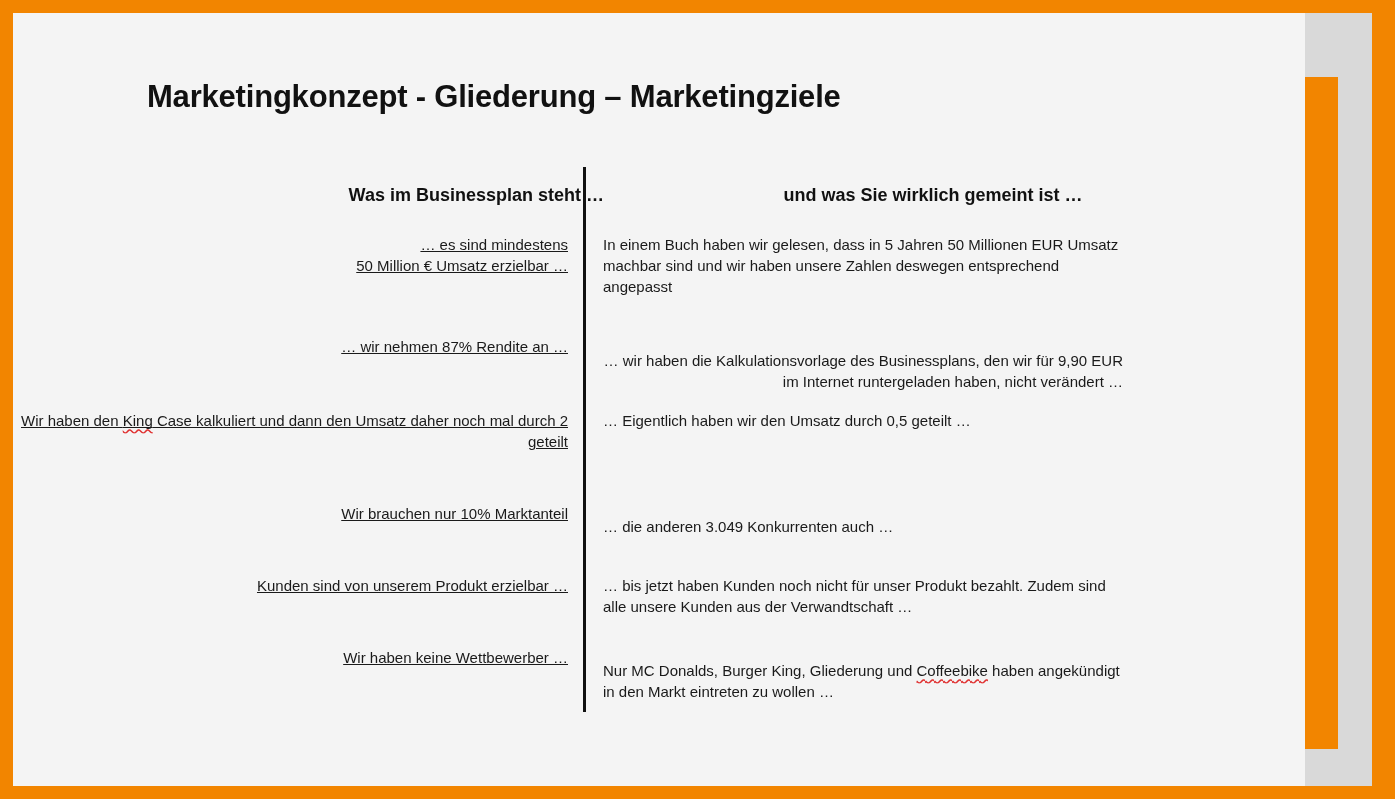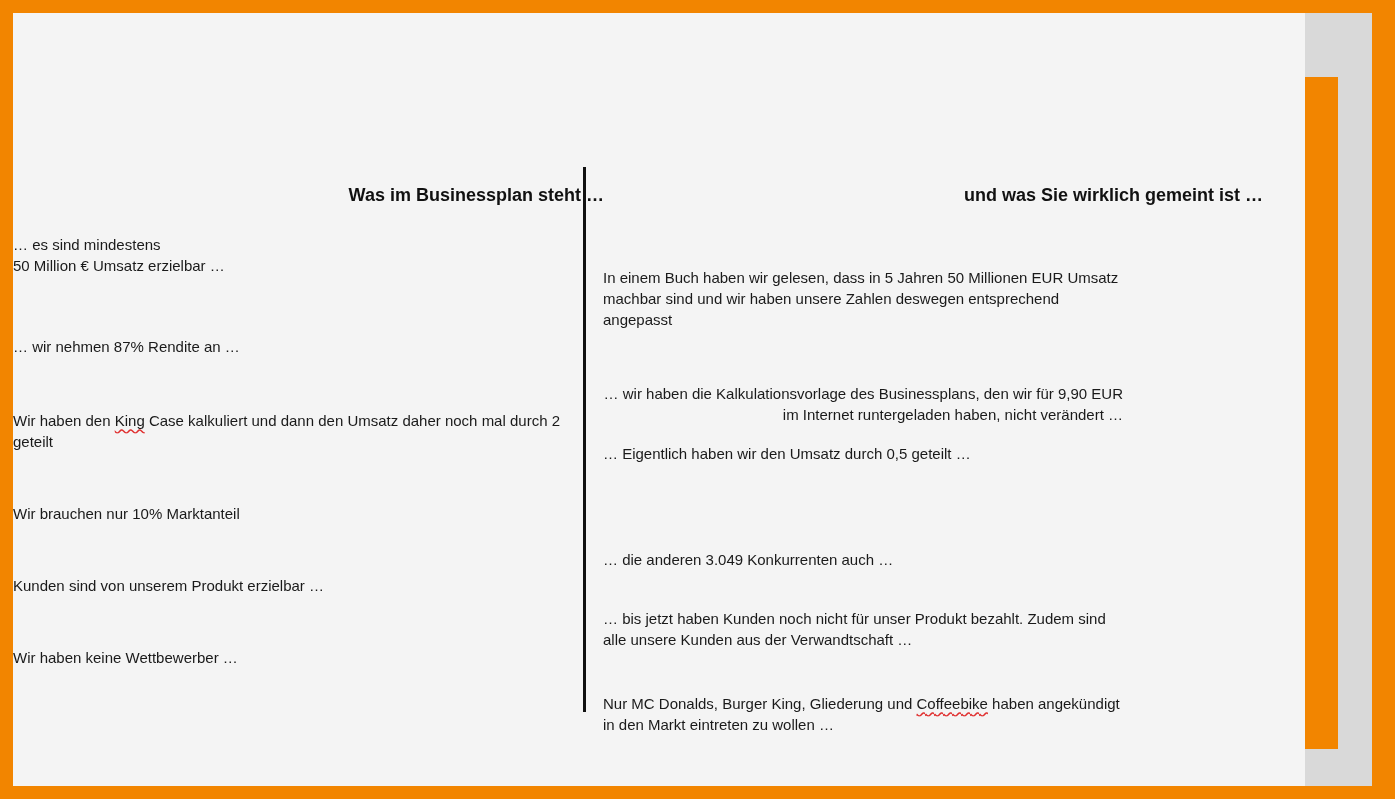--- a/index.html
+++ b/index.html
@@ -61,32 +61,32 @@
 
   .col-head {
     position:absolute;
     top:30px;
     font-size:18px;
     font-weight:bold;
     color:#111;
     white-space:nowrap;
   }
   #col-head-left  { left:0;     width:555px; text-align:right;margin-left:36px; }
-  #col-head-right { left:590px; width:660px; text-align:right;  }
+  #col-head-right { left:590px; width:660px; text-align:center;  }
 
   .row { position:absolute; width:100%; }
 
   .cell {
     position:absolute;
     font-size:15px;
     line-height:21px;
     color:#1a1a1a;
   }
-  .cell-left  { left:0;     width:555px; text-align:left; }
-  .cell-right { left:590px; width:520px; text-align:left;margin-top:33px;  }
+  .cell-left  { left:0;     width:555px; text-align:right;text-decoration:underline; }
+  .cell-right { left:590px; width:520px; text-align:left;  }
 
   
   .spell {
     text-decoration:underline wavy #e03030;
     text-decoration-skip-ink:none;
     text-underline-offset:2px;
   }
 
   
   #footer { position:absolute; left:0; bottom:0; width:1292px; height:80px; }
@@ -95,20 +95,21 @@
 <body>
 
 <div id="slide-frame">
 
   <div class="grey-plate" id="grey-top"></div>
   <div class="grey-plate" id="grey-band"></div>
   <div class="grey-plate" id="grey-bottom"></div>
 
   <div id="slide-canvas">
 
+    <h1 id="page-title">Marketingkonzept - Gliederung – Marketingziele</h1>
 
     <div id="comparison">
 
       <div id="divider-line"></div>
 
       <div class="col-head" id="col-head-left">Was im Businessplan steht …</div>
       <div class="col-head" id="col-head-right">und was Sie wirklich gemeint ist …</div>
 
       <div class="row" style="top:79px;">
         <div class="cell cell-left" style="white-space:pre-line;">… es sind mindestens

